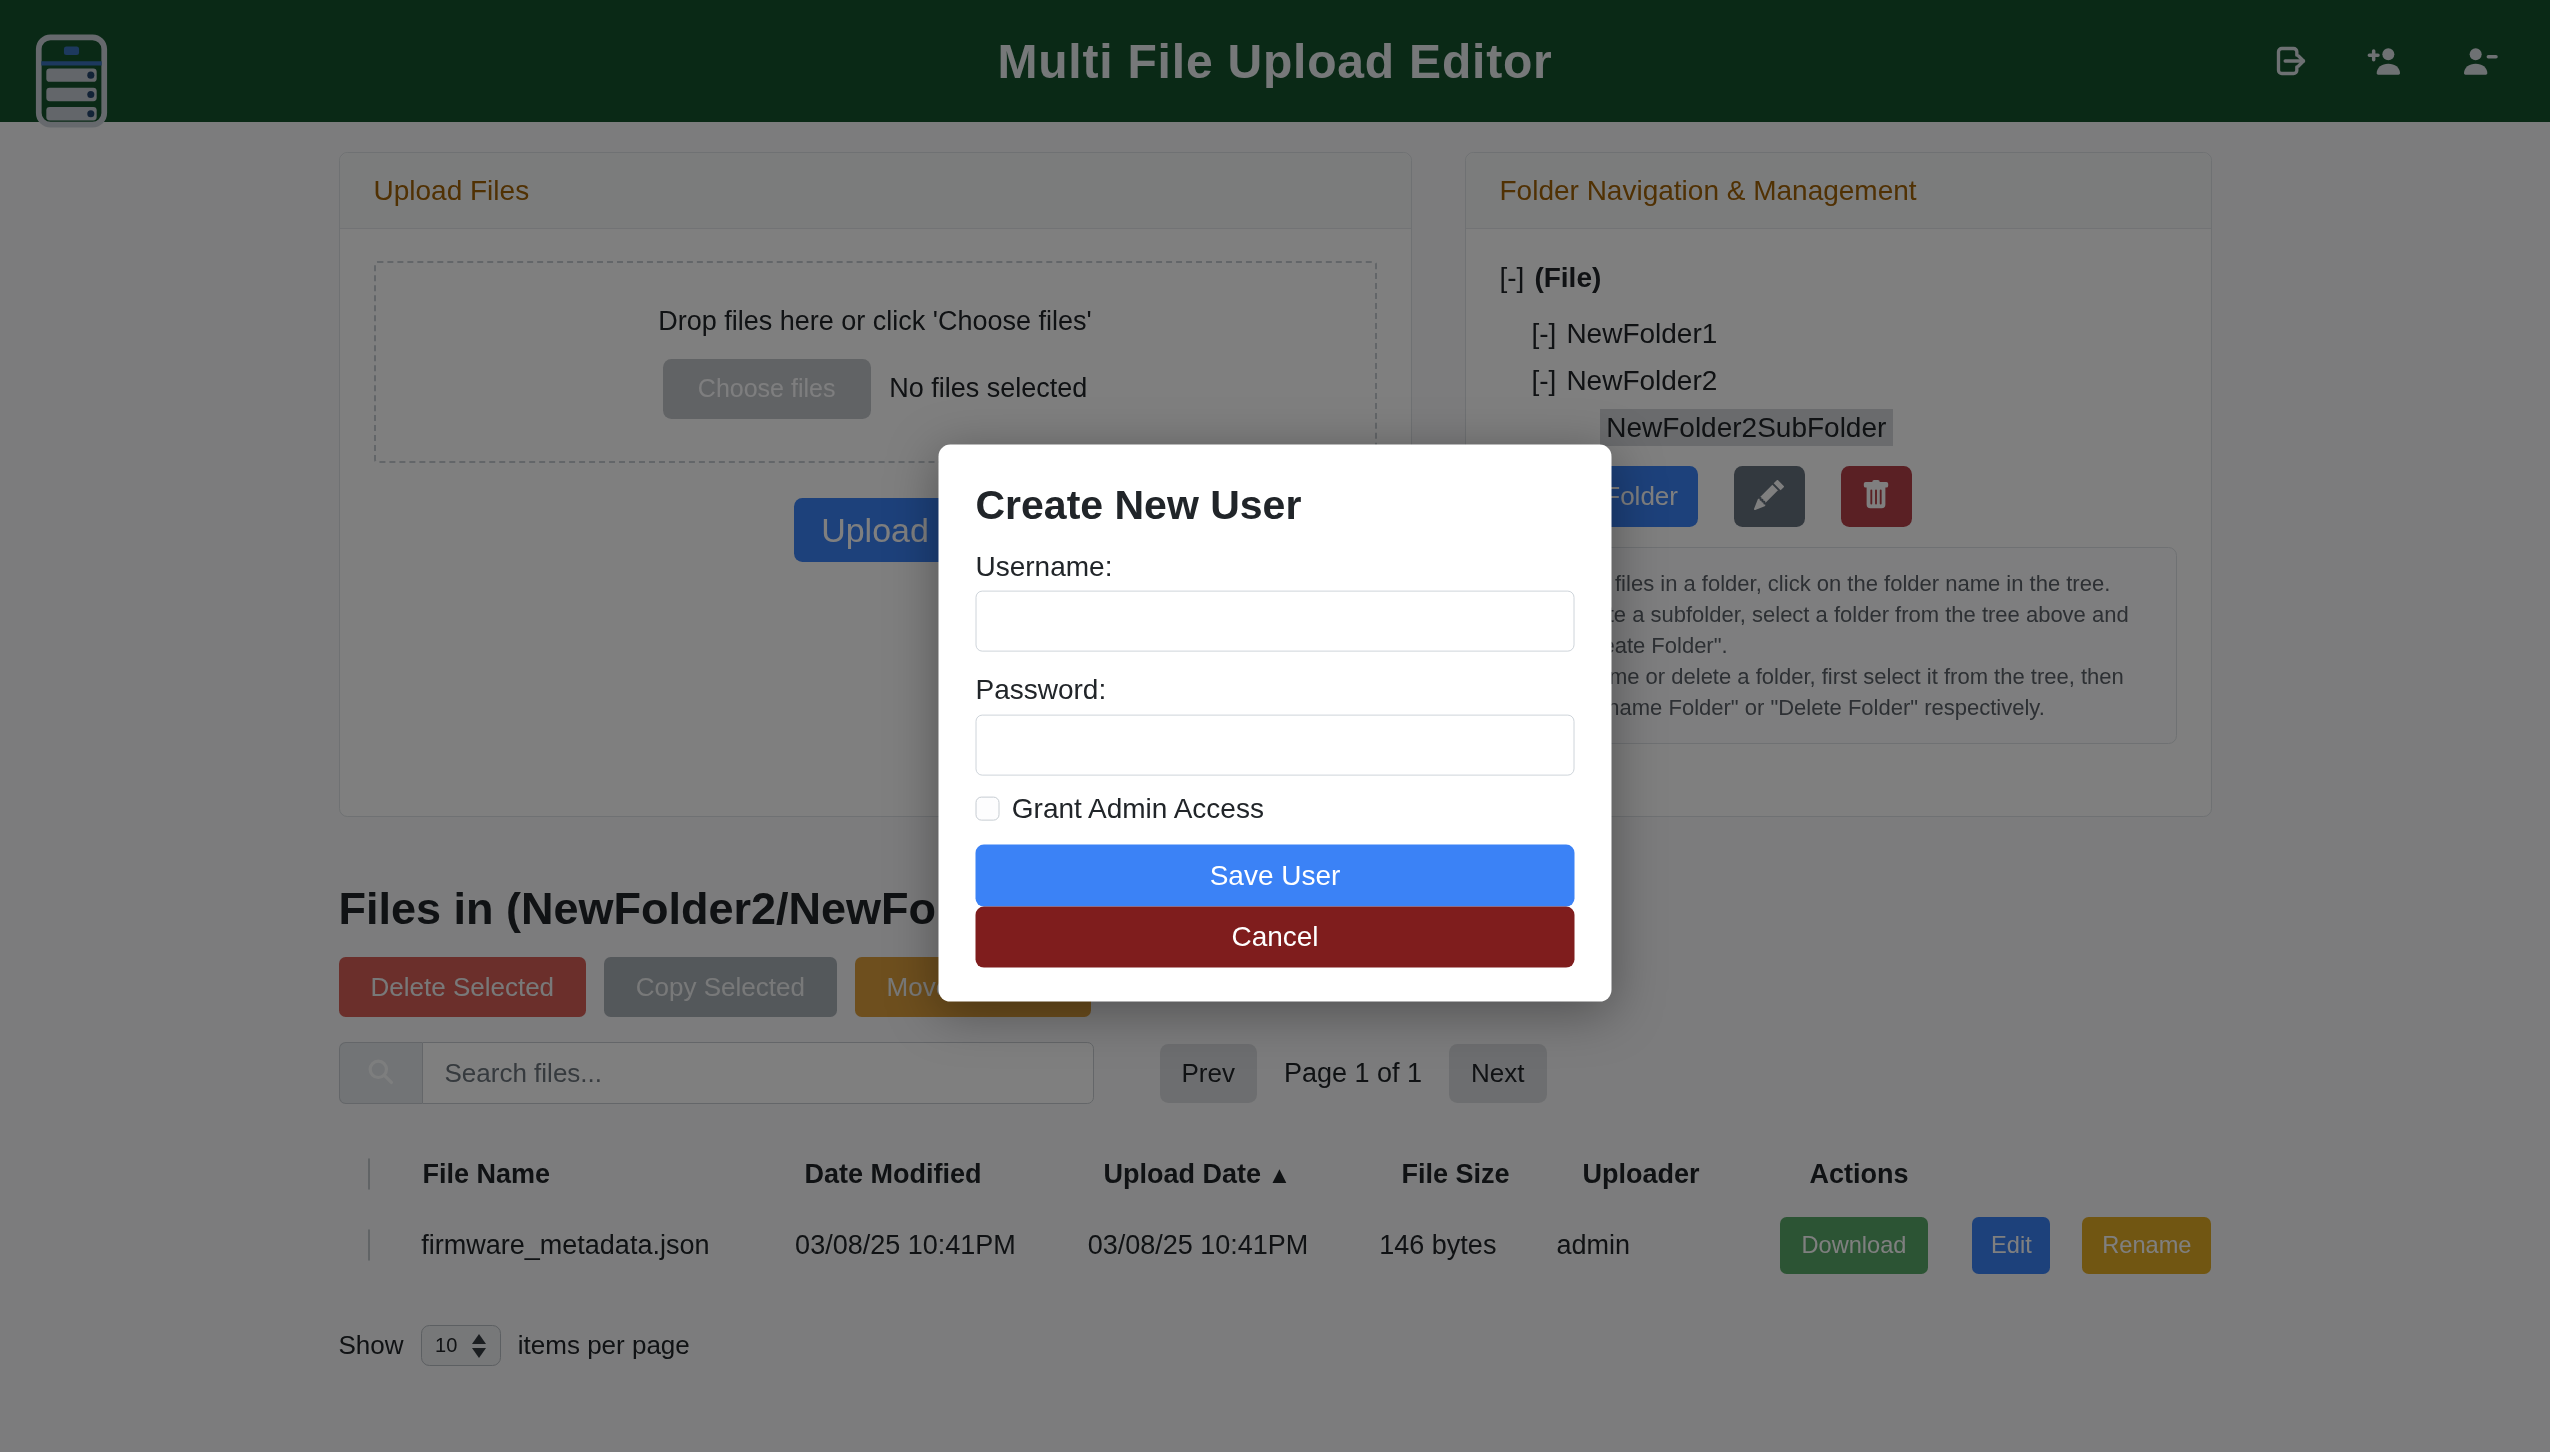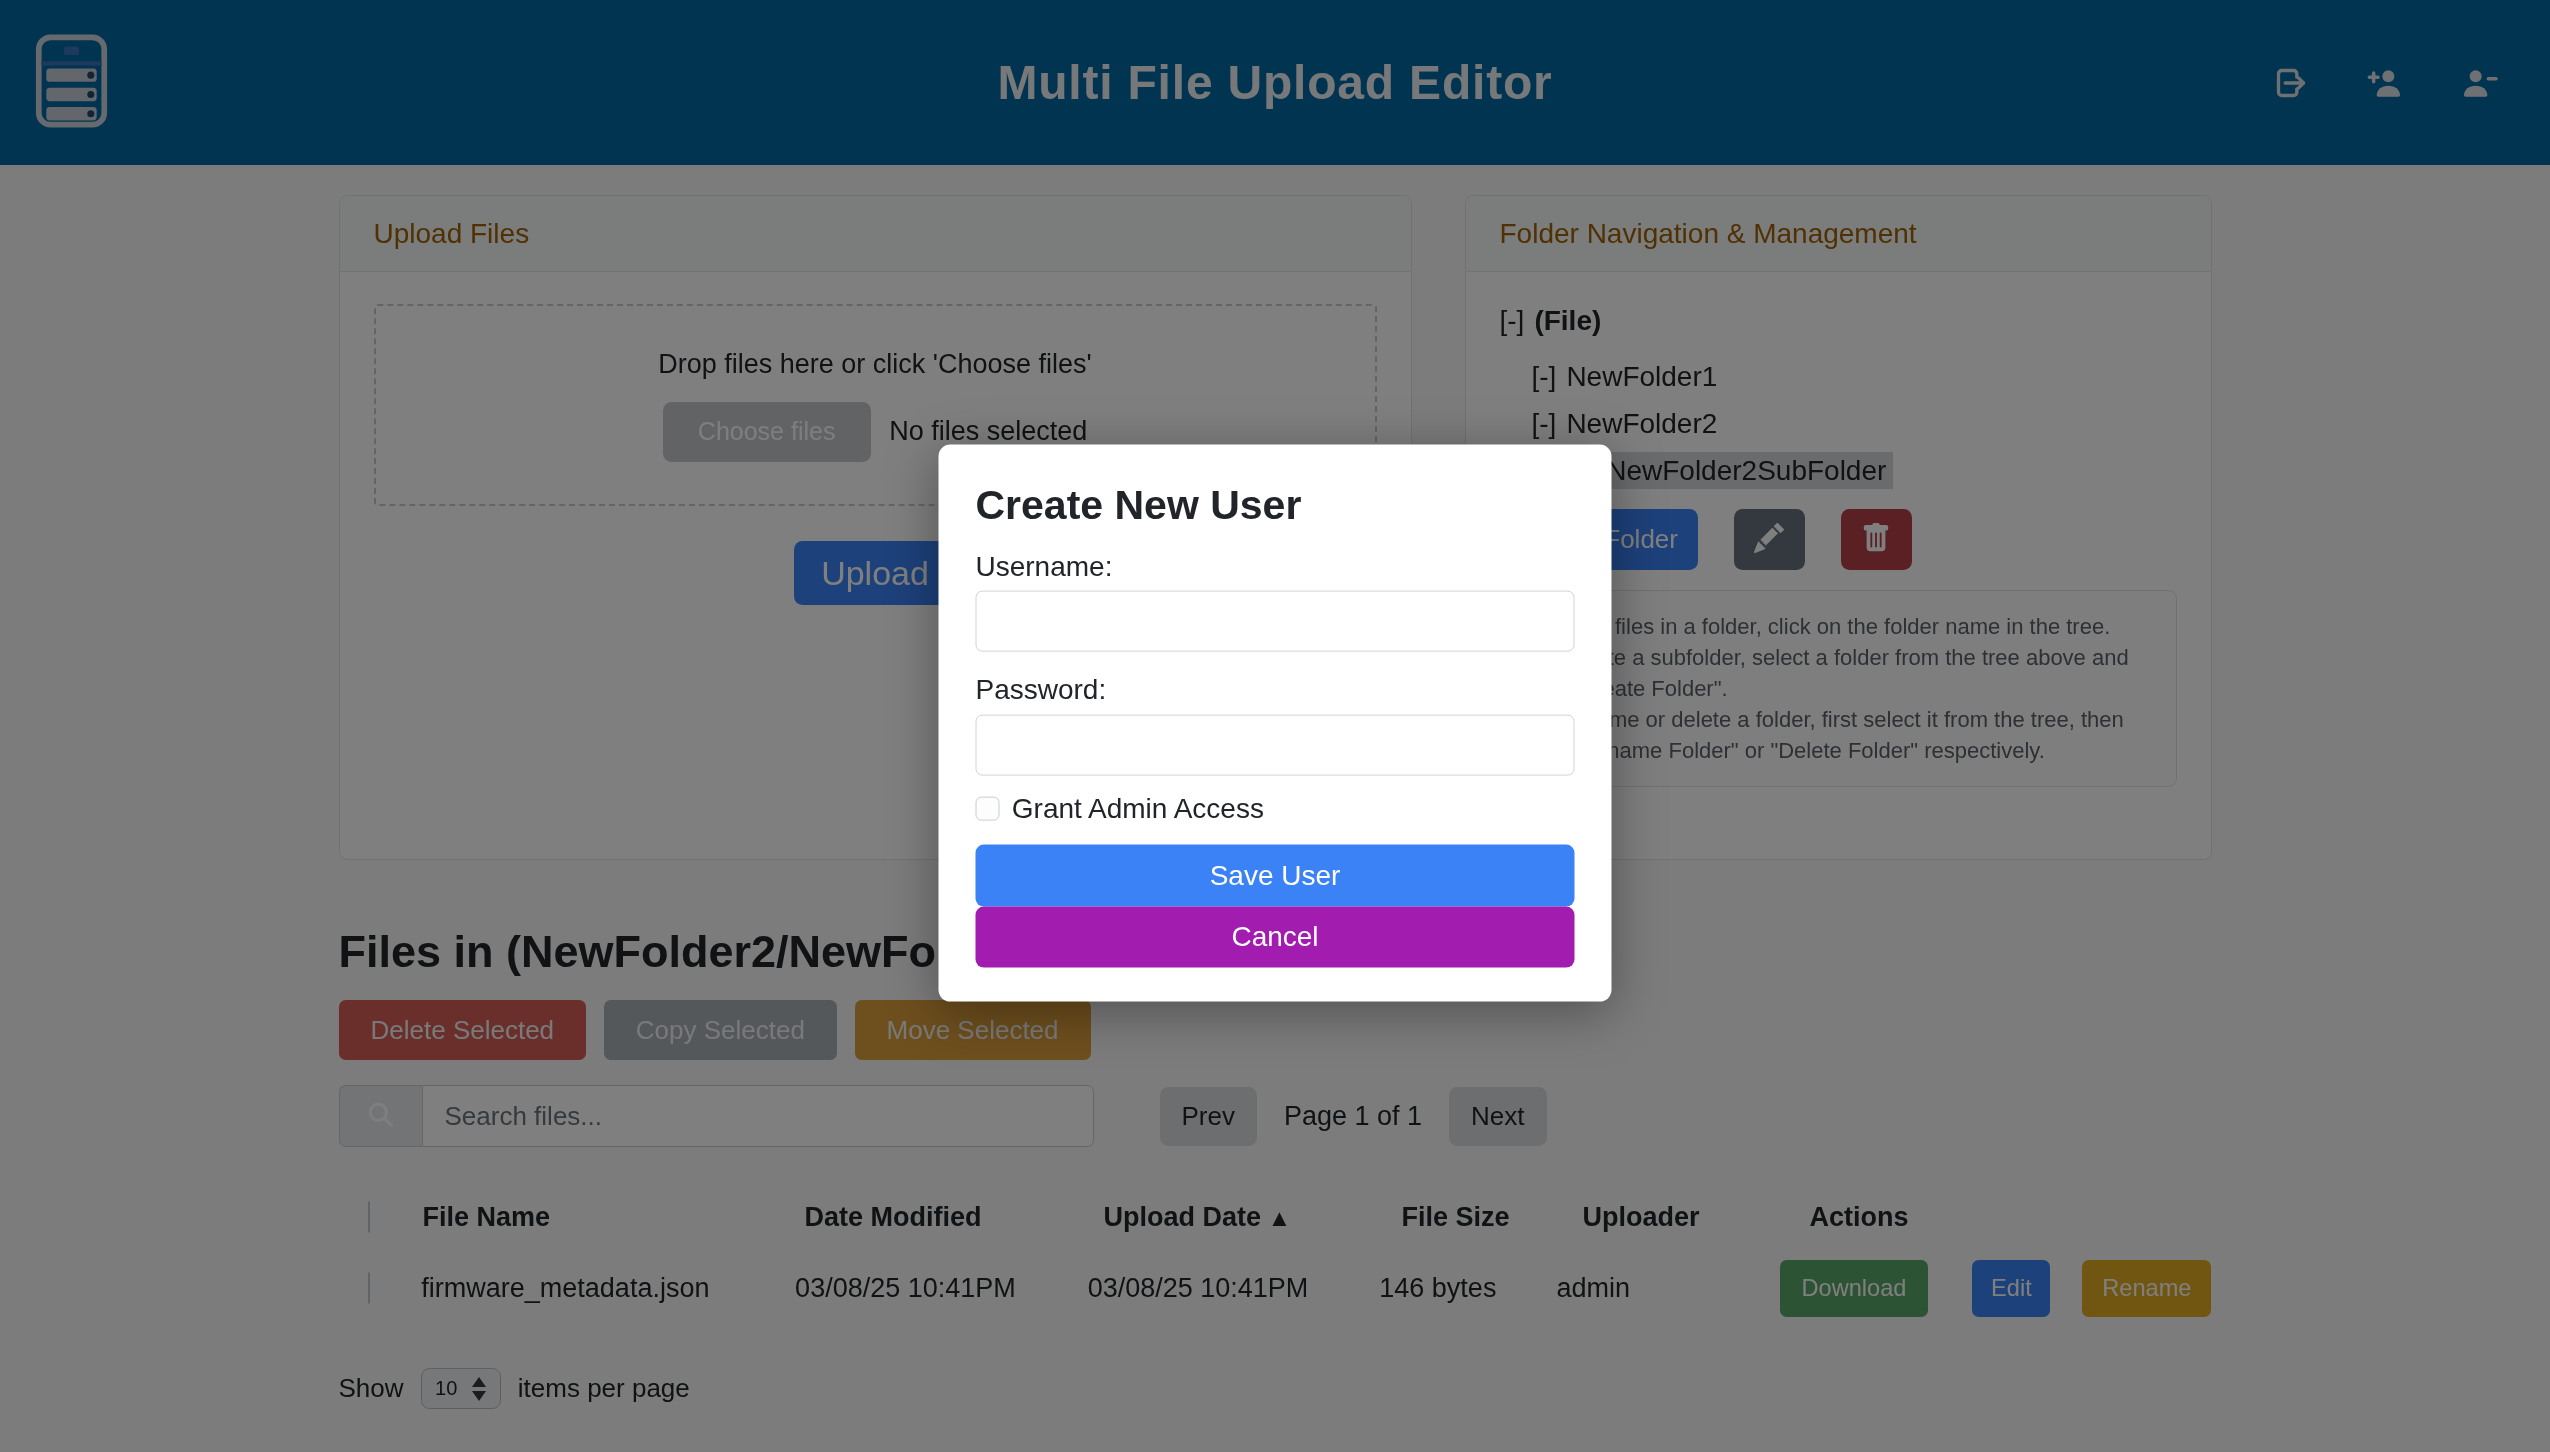--- a/index.html
+++ b/index.html
@@ -4,21 +4,21 @@
 <style>
   * { margin:0; padding:0; box-sizing:border-box; }
   html,body { width:2550px; height:1453px; overflow:hidden; }
   body {
     font-family:"Liberation Sans", sans-serif;
     background:#f8f9fa; color:#212529; position:relative;
   }
 
   
   .app-header {
-    position:relative; height:165px; background:#0369a1;
+    position:relative; height:122px; background:#14532d;
     display:flex; align-items:center;
   }
   .logo { position:absolute; left:35px; top:34px; }
   .app-title {
     position:absolute; left:0; right:0; text-align:center;
     font-size:48px; font-weight:700; color:#edf0f3; letter-spacing:0.8px;
   }
   .header-actions {
     position:absolute; right:51px; top:50%; transform:translateY(-50%);
     display:flex; align-items:center; gap:54px;
@@ -168,21 +168,21 @@
     margin-top:8.4px; font-size:26px; padding:0 17px; font-family:inherit; outline:none;
   }
   .m-check-row { display:flex; align-items:center; gap:12.7px; margin-top:17px; }
   .m-cbx { width:23.6px; height:23.6px; border:1.7px solid #c6ccd2; border-radius:5.9px; background:#fdfdfe; cursor:pointer; }
   .m-check-label { font-size:28px; }
   .m-btn {
     width:100%; height:62px; border:none; border-radius:8.4px; color:#fff;
     font-size:28px; cursor:pointer; font-family:inherit; display:block;
   }
   .m-save { background:#3b82f6; margin-top:20px; }
-  .m-cancel { background:#a21caf; margin-top:0; height:61px; }
+  .m-cancel { background:#7f1d1d; margin-top:0; height:61px; }
 </style>
 </head>
 <body>
 
 <div class="app-header">
   <span class="logo">
     <svg width="73" height="94" viewBox="0 0 43 56">
       <rect x="2" y="2" width="39" height="52" rx="7" fill="none" stroke="#cdd3da" stroke-width="3.4"></rect>
       <rect x="17" y="7.5" width="9" height="5" rx="1.5" fill="#3a72bd"></rect>
       <line x1="3.5" y1="17.5" x2="39.5" y2="17.5" stroke="#3a72bd" stroke-width="2.5"></line>

